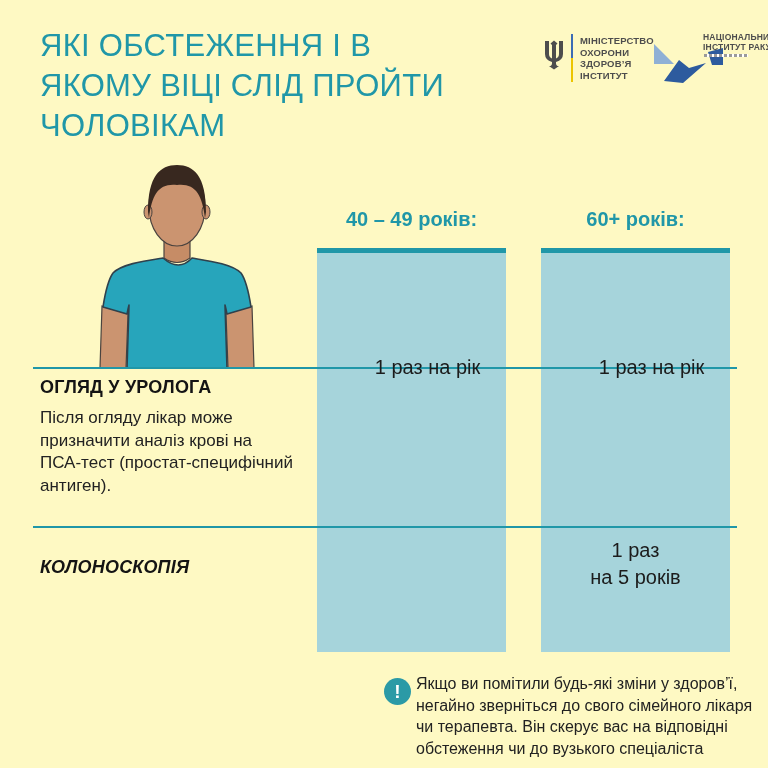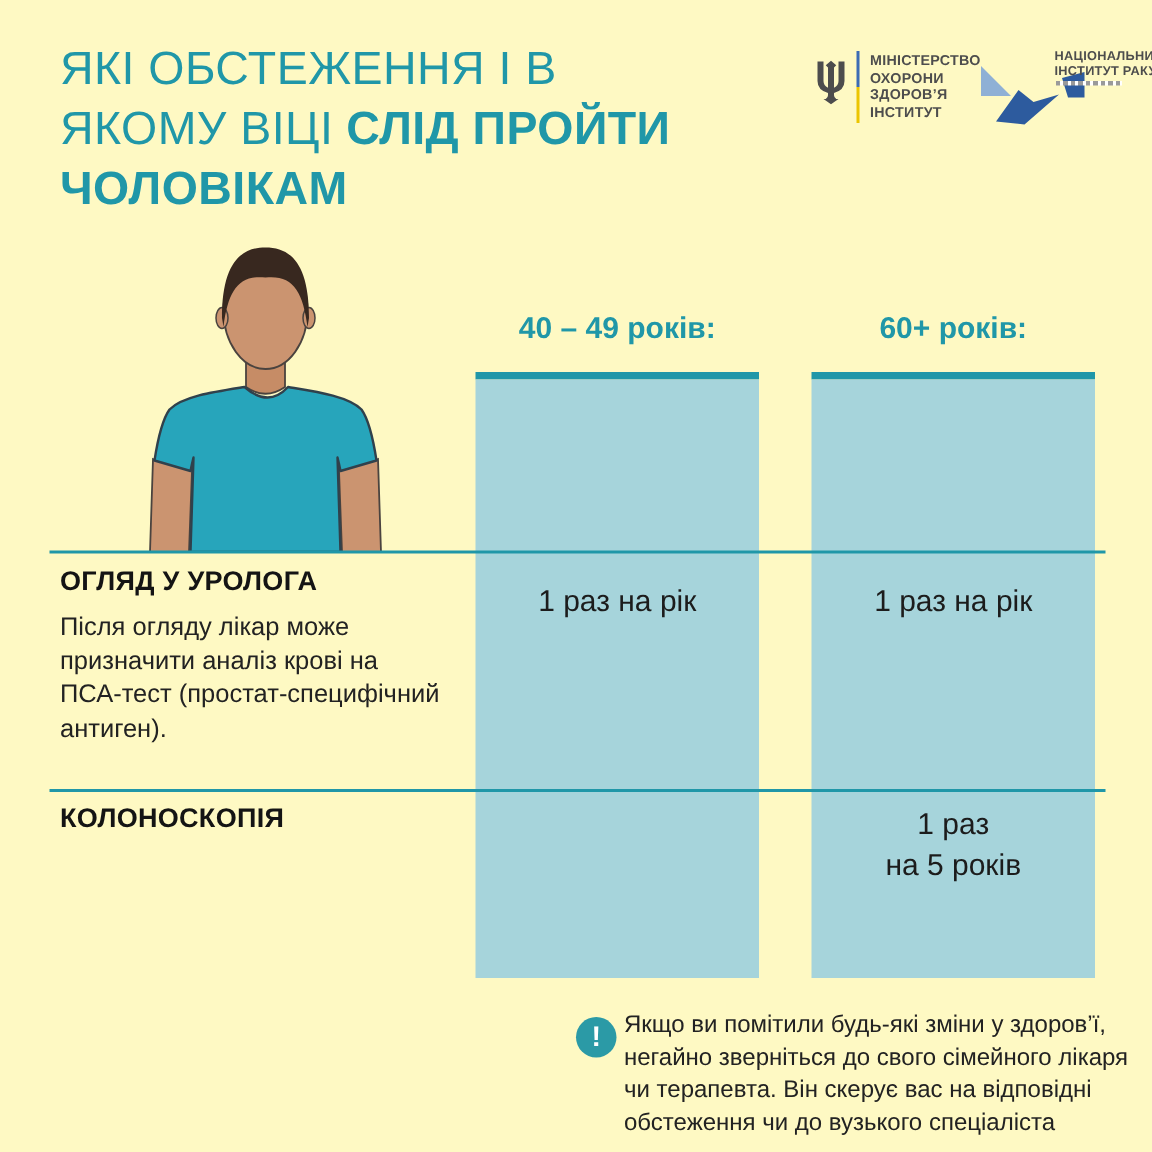--- a/index.html
+++ b/index.html
@@ -4,21 +4,21 @@
 <style>
   html,body{margin:0;padding:0;background:#e9e9e9;}
   .canvas{
     position:relative;width:768px;height:768px;background:#fef9c3;
     font-family:"Liberation Sans",sans-serif;overflow:hidden;margin:0 auto;
   }
   .abs{position:absolute;}
   
   .title{left:40px;top:26px;width:500px;font-size:31px;line-height:40px;
     color:#2097a8;letter-spacing:.3px;font-weight:400;}
-  .title b{font-weight:700;}
+  .title b{font-weight:400;}
   .title .seg{margin-right:.28em;}
   
   .moz{left:543px;top:32px;display:flex;align-items:center;}
   .moz .divider{width:2px;height:48px;margin:2px 7px 0 6px;
     background:linear-gradient(to bottom,#3c6cb4 0 50%,#ecc500 50% 100%);}
   .moz .lines{font-size:9.5px;line-height:11.5px;font-weight:700;color:#4d4d4d;letter-spacing:.2px;padding-top:2px;}
   .nir{left:648px;top:30px;width:112px;}
   .nir .nm{position:absolute;left:55px;top:2px;font-size:8.5px;line-height:10px;font-weight:700;color:#4d4d4d;letter-spacing:.2px;white-space:nowrap;}
   .nir .tagline{position:absolute;left:56px;top:24px;width:44px;height:3px;
     background:repeating-linear-gradient(to right,#9a9a9a 0 3px,#ffffff 3px 5px);}
@@ -31,25 +31,25 @@
   .colhead.c2{left:541px;}
   
   .colcap{top:248px;width:189px;height:5px;background:#2097a8;}
   .colfill{top:253px;width:189px;height:399px;background:#a6d4db;}
   .c1pos{left:317px;} .c2pos{left:541px;}
   
   .rule{left:33px;width:704px;height:2px;background:#2097a8;}
   .rule.r1{top:367px;} .rule.r2{top:526px;}
   
   .rowlabel{left:40px;font-size:18px;font-weight:700;color:#141414;letter-spacing:.2px;}
-  .rowlabel.r1{top:377px;} .rowlabel.r2{top:535px;}
+  .rowlabel.r1{top:377px;} .rowlabel.r2{top:557px;font-style:italic;}
   .rowdesc{left:40px;top:407px;width:256px;font-size:17px;line-height:22.5px;color:#222222;}
   
   .cell{width:189px;text-align:center;font-size:20px;color:#1c1c1c;white-space:pre-line;}
-  .cell.row1{top:390px;}
+  .cell.row1{top:356px;margin-left:16px;}
   .cell.row2{top:537px;line-height:27px;}
   
   .foot-left{left:40px;top:670px;width:352px;font-size:19px;line-height:25.5px;
     font-weight:700;color:#2097a8;}
   .alert{left:384px;top:678px;width:27px;height:27px;border-radius:50%;background:#2b9aa6;
     color:#ffffff;font-weight:700;font-size:19px;line-height:27px;text-align:center;}
   .foot-right{left:416px;top:673px;width:352px;font-size:16px;line-height:21.5px;color:#222222;}
 </style>
 </head>
 <body>

